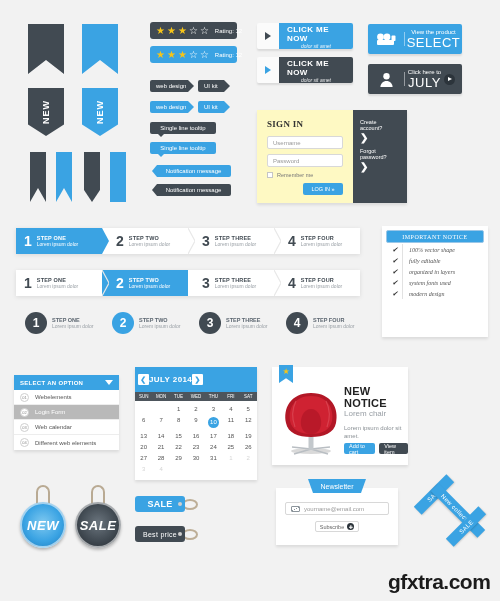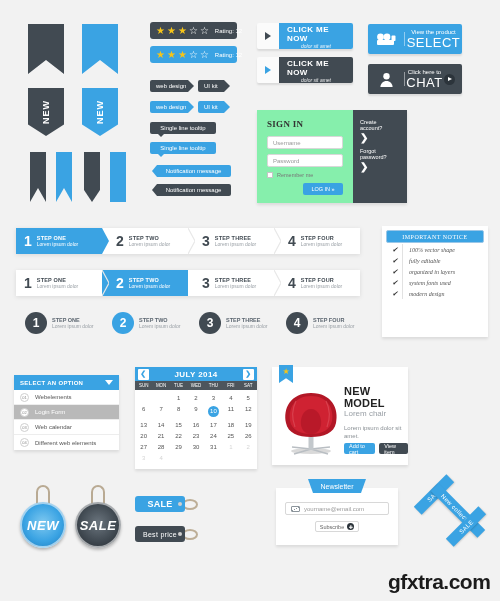--- a/index.html
+++ b/index.html
@@ -101,21 +101,21 @@
   .media-t2 { font-size:13px; letter-spacing:.5px; }
   .media-dot {
     width:11px;height:11px;border-radius:50%;background:#2c343b;
     margin-right:7px; display:flex;align-items:center;justify-content:center;
   }
   .media-dot i { width:0;height:0;border-top:2.5px solid transparent;border-bottom:2.5px solid transparent;border-left:4px solid #fff; }
 
   
   .signin-wrap { position:absolute; display:flex; box-shadow:0 2px 3px rgba(0,0,0,.10); }
   .signin {
-    width:96px; background:#86efac; padding:9px 10px 8px 10px;
+    width:96px; background:#fef9c3; padding:9px 10px 8px 10px;
   }
   .signin h3 { font-family:"Liberation Serif", serif; font-size:9px; color:#333; margin-bottom:7px; letter-spacing:.3px; }
   .fld {
     height:13px; border:1px solid #d8d8d8; border-radius:2px; background:#fff;
     display:flex; align-items:center; padding:0 5px; font-size:6px; color:#9a9a9a;
     margin-bottom:5px;
   }
   .remember { display:flex; align-items:center; gap:4px; font-size:5.5px; color:#777; }
   .cbx { width:6px;height:6px;border:1px solid #c5c5c5; background:#fff; }
   .login-btn {
@@ -174,22 +174,22 @@
   }
   .caret { width:0;height:0;border-left:4px solid transparent;border-right:4px solid transparent;border-top:5px solid #fff; }
   .opt { height:15px; background:#fff; display:flex; align-items:center; gap:6px; padding:0 6px;
     border-bottom:1px solid #ededed; font-size:6px; color:#555; }
   .opt.sel { background:#b9b9b9; color:#fff; }
   .opt .n { width:9px;height:9px;border-radius:50%;border:1px solid #cfcfcf;background:#fff;
     display:flex;align-items:center;justify-content:center;font-size:4px;color:#888; }
 
   
   .cal { position:absolute; background:#fff; box-shadow:0 2px 3px rgba(0,0,0,.10); padding-bottom:4px; }
-  .cal-hdr { height:14px; background:#3aa3e3; color:#fff; display:flex; align-items:center;
-    justify-content:space-between; padding:0 3px; font-size:8px; font-weight:bold; letter-spacing:.4px; }
+  .cal-hdr { height:25px; background:#3aa3e3; color:#fff; display:flex; align-items:center;
+    padding:0 3px; font-size:8px; font-weight:bold; letter-spacing:.4px; }
   .cal-nav { width:11px;height:11px;background:#fff;color:#3aa3e3;border-radius:1px;
     display:flex;align-items:center;justify-content:center;font-size:7px;font-weight:bold; }
   .cal-dow { display:grid; grid-template-columns:repeat(7,1fr); background:#4d555c; }
   .cal-dow div { text-align:center; font-size:4.5px; color:#fff; padding:2px 0; }
   .cal-grid { display:grid; grid-template-columns:repeat(7,1fr); padding:2px 0; }
   .cal-grid div { text-align:center; font-size:6px; color:#555; padding:2.5px 0; }
   .cal-grid div.mut { color:#d5d5d5; }
   .cal-grid div.today { color:#fff; }
   .cal-grid div.today span {
     display:inline-flex;align-items:center;justify-content:center;
@@ -356,21 +356,21 @@
 <div class="media-btn dark" style="left:368px;top:64px;width:94px;height:30px;">
   <div class="media-ico">
     <svg width="15" height="15" viewBox="0 0 16 16" fill="#fff" aria-hidden="true">
       <circle cx="8" cy="4.5" r="3.4"></circle>
       <path d="M1.5 16c0-3.6 2.9-6.5 6.5-6.5s6.5 2.9 6.5 6.5z"></path>
     </svg>
   </div>
   <div class="media-div"></div>
   <div class="media-txt">
     <div class="media-t1">Click here to</div>
-    <div class="media-t2">CHAT</div>
+    <div class="media-t2">JULY</div>
   </div>
   <div class="media-dot">
       <i></i>
     </div>
 </div>
 
 <div class="signin-wrap" style="left:257px;top:110px;">
   <div class="signin">
     <h3>SIGN IN</h3>
     <div class="fld">Username</div>
@@ -616,21 +616,21 @@
       <path d="M31 62 L14 67 M31 62 L48 67 M31 62 L12 60 M31 62 L50 60" stroke="#b9bec3" stroke-width="1.6" fill="none"></path>
       <rect x="28.5" y="44" width="5" height="19" fill="#c3c8cc"></rect>
       <path d="M31 6 C10 6 3 22 6 36 C8 46 18 50 31 50 C44 50 54 46 56 36 C59 22 52 6 31 6 Z" fill="#b21726"></path>
       <path d="M31 9 C14 9 8 22 10 34 C12 43 20 47 31 47 C42 47 50 43 52 34 C54 22 48 9 31 9 Z" fill="#cf2232"></path>
       <path d="M31 22 C24 22 20 30 21 38 C22 44 26 47 31 47 C36 47 40 44 41 38 C42 30 38 22 31 22 Z" fill="#a81322" opacity=".55"></path>
       <path d="M16 14 C12 22 12 32 15 40" stroke="#e05561" stroke-width="1.2" fill="none" opacity=".6"></path>
       <path d="M46 14 C50 22 50 32 47 40" stroke="#e05561" stroke-width="1.2" fill="none" opacity=".6"></path>
     </svg>
   </div>
   <div style="position:absolute;left:72px;top:18px;right:6px;">
-    <div class="prod-title">NEW MODEL</div>
+    <div class="prod-title">NEW NOTICE</div>
     <div class="prod-sub">Lorem chair</div>
     <div class="prod-desc">Lorem ipsum dolor sit amet.</div>
   </div>
   <div style="position:absolute;left:72px;top:76px;display:flex;gap:4px;">
     <div class="prod-btn blue">Add to cart</div>
     <div class="prod-btn dark">View item</div>
   </div>
 </div>
 
 <div class="badge-string" style="left:36px;top:485px;"></div>

